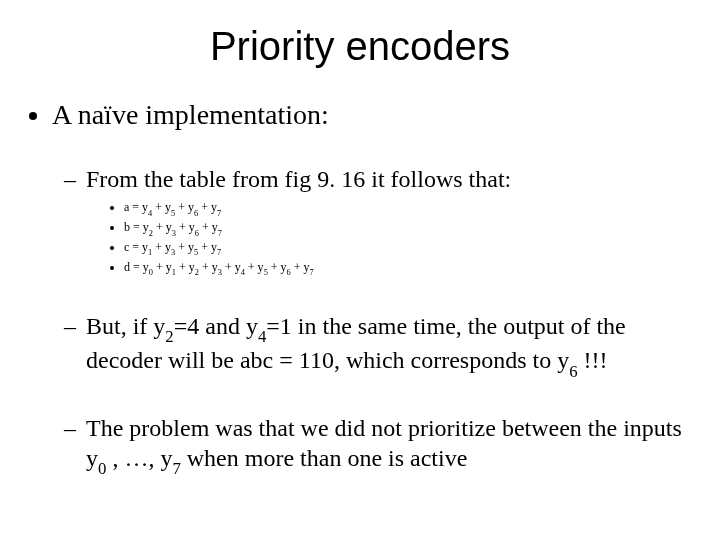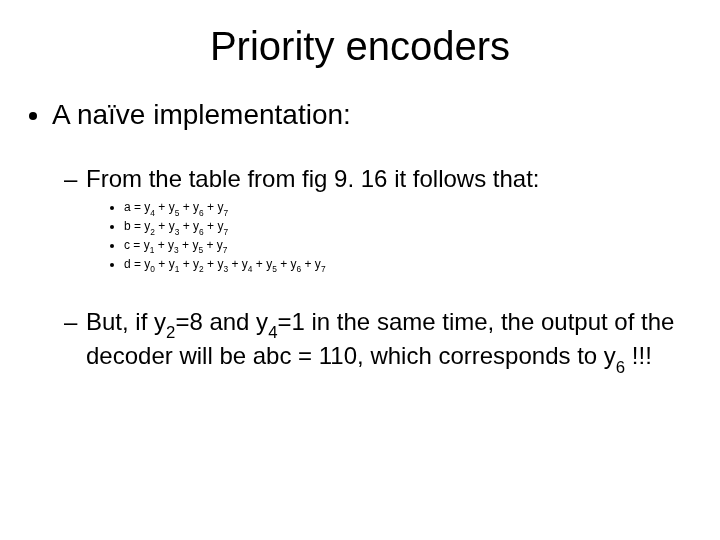--- a/index.html
+++ b/index.html
@@ -22,21 +22,21 @@
     font-size: 40px;
     margin: 6px 0 30px 0;
     font-weight: normal;
   }
   ul.lvl1 {
     list-style: disc;
     margin: 0 0 0 10px;
     padding-left: 18px;
     font-size: 28px;
   }
-  ul.lvl1 > li { margin-bottom: 6px; }
+  ul.lvl1 > li { margin-bottom: 6px; font-family: Liberation Serif, serif; }
   ul.lvl2 {
     list-style: none;
     margin: 10px 0 0 0;
     padding-left: 34px;
     font-size: 24px;
   }
   ul.lvl2 > li {
     position: relative;
     margin-bottom: 4px;
     line-height: 1.25;
@@ -71,18 +71,19 @@
           <span>From the table from fig 9. 16 it follows that:</span>
 
           <ul class="lvl3">
             <li><span>a = y</span><span class="sub">4</span><span> + y</span><span class="sub">5</span><span> + y</span><span class="sub">6</span><span> + y</span><span class="sub">7</span></li>
             <li><span>b = y</span><span class="sub">2</span><span> + y</span><span class="sub">3</span><span> + y</span><span class="sub">6</span><span> + y</span><span class="sub">7</span></li>
             <li><span>c =  y</span><span class="sub">1</span><span> + y</span><span class="sub">3</span><span> + y</span><span class="sub">5</span><span> + y</span><span class="sub">7</span></li>
             <li><span>d = y</span><span class="sub">0</span><span> + y</span><span class="sub">1</span><span> + y</span><span class="sub">2</span><span> + y</span><span class="sub">3</span><span> + y</span><span class="sub">4</span><span> + y</span><span class="sub">5</span><span> + y</span><span class="sub">6</span><span> + y</span><span class="sub">7</span></li>
           </ul>
         </li>
 
-        <li><span>But, if y</span><span class="sub">2</span><span>=8 and y</span><span class="sub">4</span><span>=1 in the same time, the output of the decoder will be abc = 110, which corresponds to y</span><span class="sub">6</span><span> !!!</span></li>
+        <li><span>But, if y</span><span class="sub">2</span><span>=4 and y</span><span class="sub">4</span><span>=1 in the same time, the output of the decoder will be abc = 110, which corresponds to y</span><span class="sub">6</span><span> !!!</span></li>
 
+        <li><span>The problem was that we did not prioritize between the inputs y</span><span class="sub">0</span><span> , …, y</span><span class="sub">7</span><span> when more than one is active</span></li>
       </ul>
     </li>
   </ul>
 </div>
 
 </body></html>

